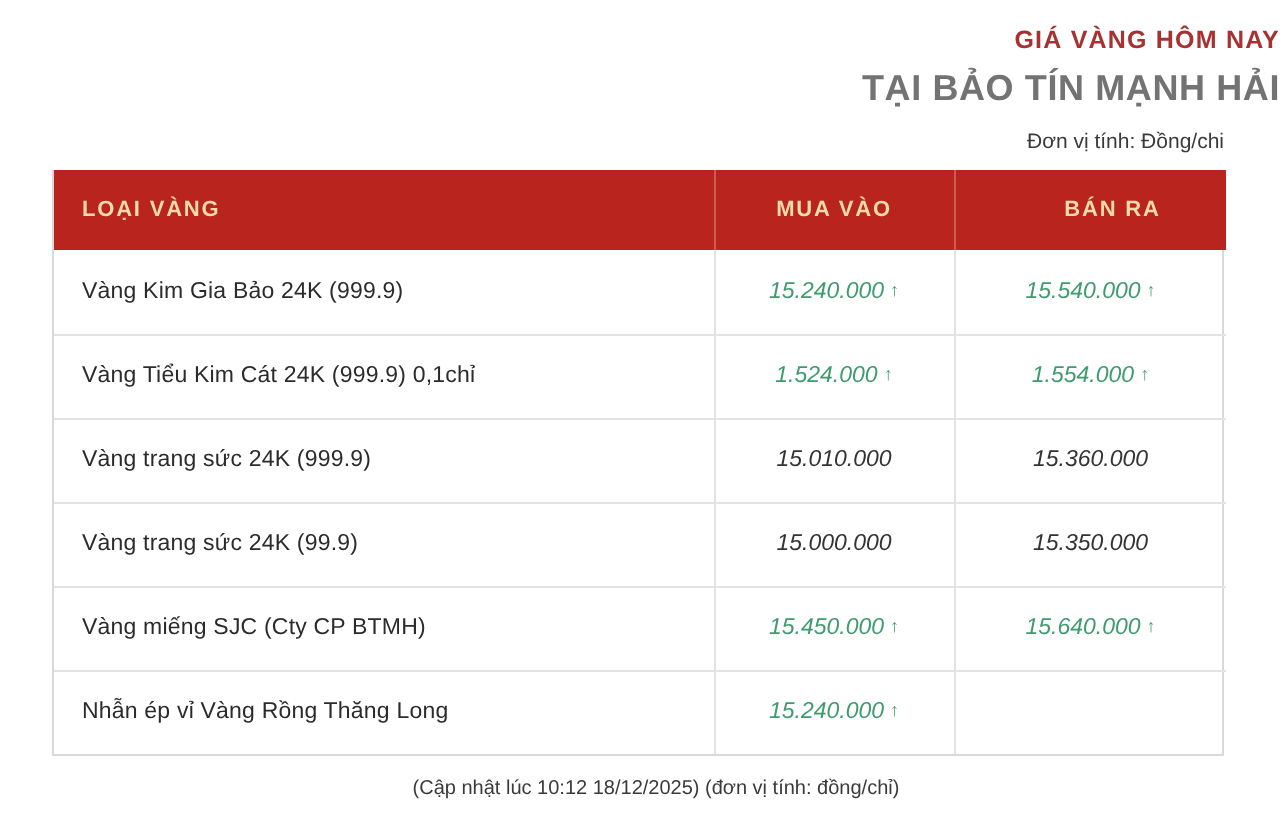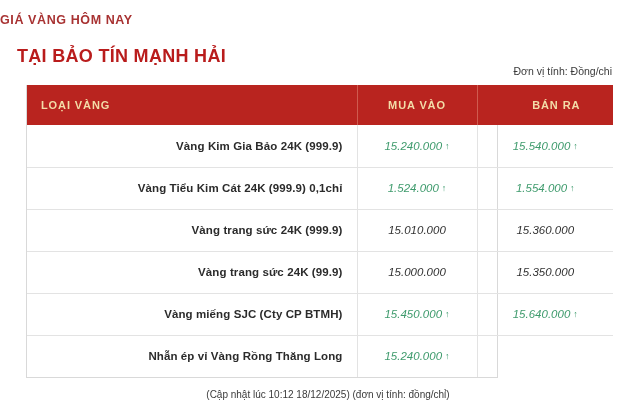--- a/index.html
+++ b/index.html
@@ -18,58 +18,58 @@
   .page {
     width: 640px;
     height: 409px;
     position: relative;
     box-sizing: border-box;
   }
 
   
   .title-block {
     padding-top: 12px;
-    text-align: left;
+    text-align: right;
   }
   .title-main {
     font-size: 12.5px;
     font-weight: 700;
     letter-spacing: 0.6px;
     color: #a83232;
     line-height: 16px;
     margin: 0;
   }
   .title-sub {
     font-size: 18px;
     font-weight: 700;
     letter-spacing: 0.3px;
-    color: #b91c1c;
+    color: #737373;
     line-height: 24px;
-    margin: 16px 0 0 0;
+    margin: 4px 0 0 0;
     padding-left: 17px;
   }
 
   
   .unit-note {
     position: absolute;
     right: 28px;
     top: 64px;
     font-size: 10.5px;
     color: #3a3a3a;
     line-height: 14px;
     white-space: nowrap;
     text-align: center;
   }
 
   
   .table-wrap {
     position: absolute;
     left: 26px;
     top: 85px;
-    width: 472px;
+    width: 586px;
     box-sizing: border-box;
     border: 1px solid #d9d9d9;
     border-top: none;
     background: #ffffff;
   }
   table.gold-table {
     width: 100%;
     border-collapse: collapse;
     table-layout: fixed;
   }
@@ -103,22 +103,22 @@
     vertical-align: middle;
     color: #2b2b2b;
   }
   table.gold-table tbody td:last-child {
     border-right: none;
   }
   table.gold-table tbody tr:last-child td {
     border-bottom: none;
   }
   td.cell-type {
-    text-align: right;
-    font-weight: 700;
+    text-align: left;
+    font-weight: 400;
     font-size: 11.5px;
     letter-spacing: 0.1px;
   }
   td.cell-price {
     text-align: center;
     font-size: 11.5px;
     font-weight: 400;
     white-space: nowrap;
     font-style: italic;
   }

